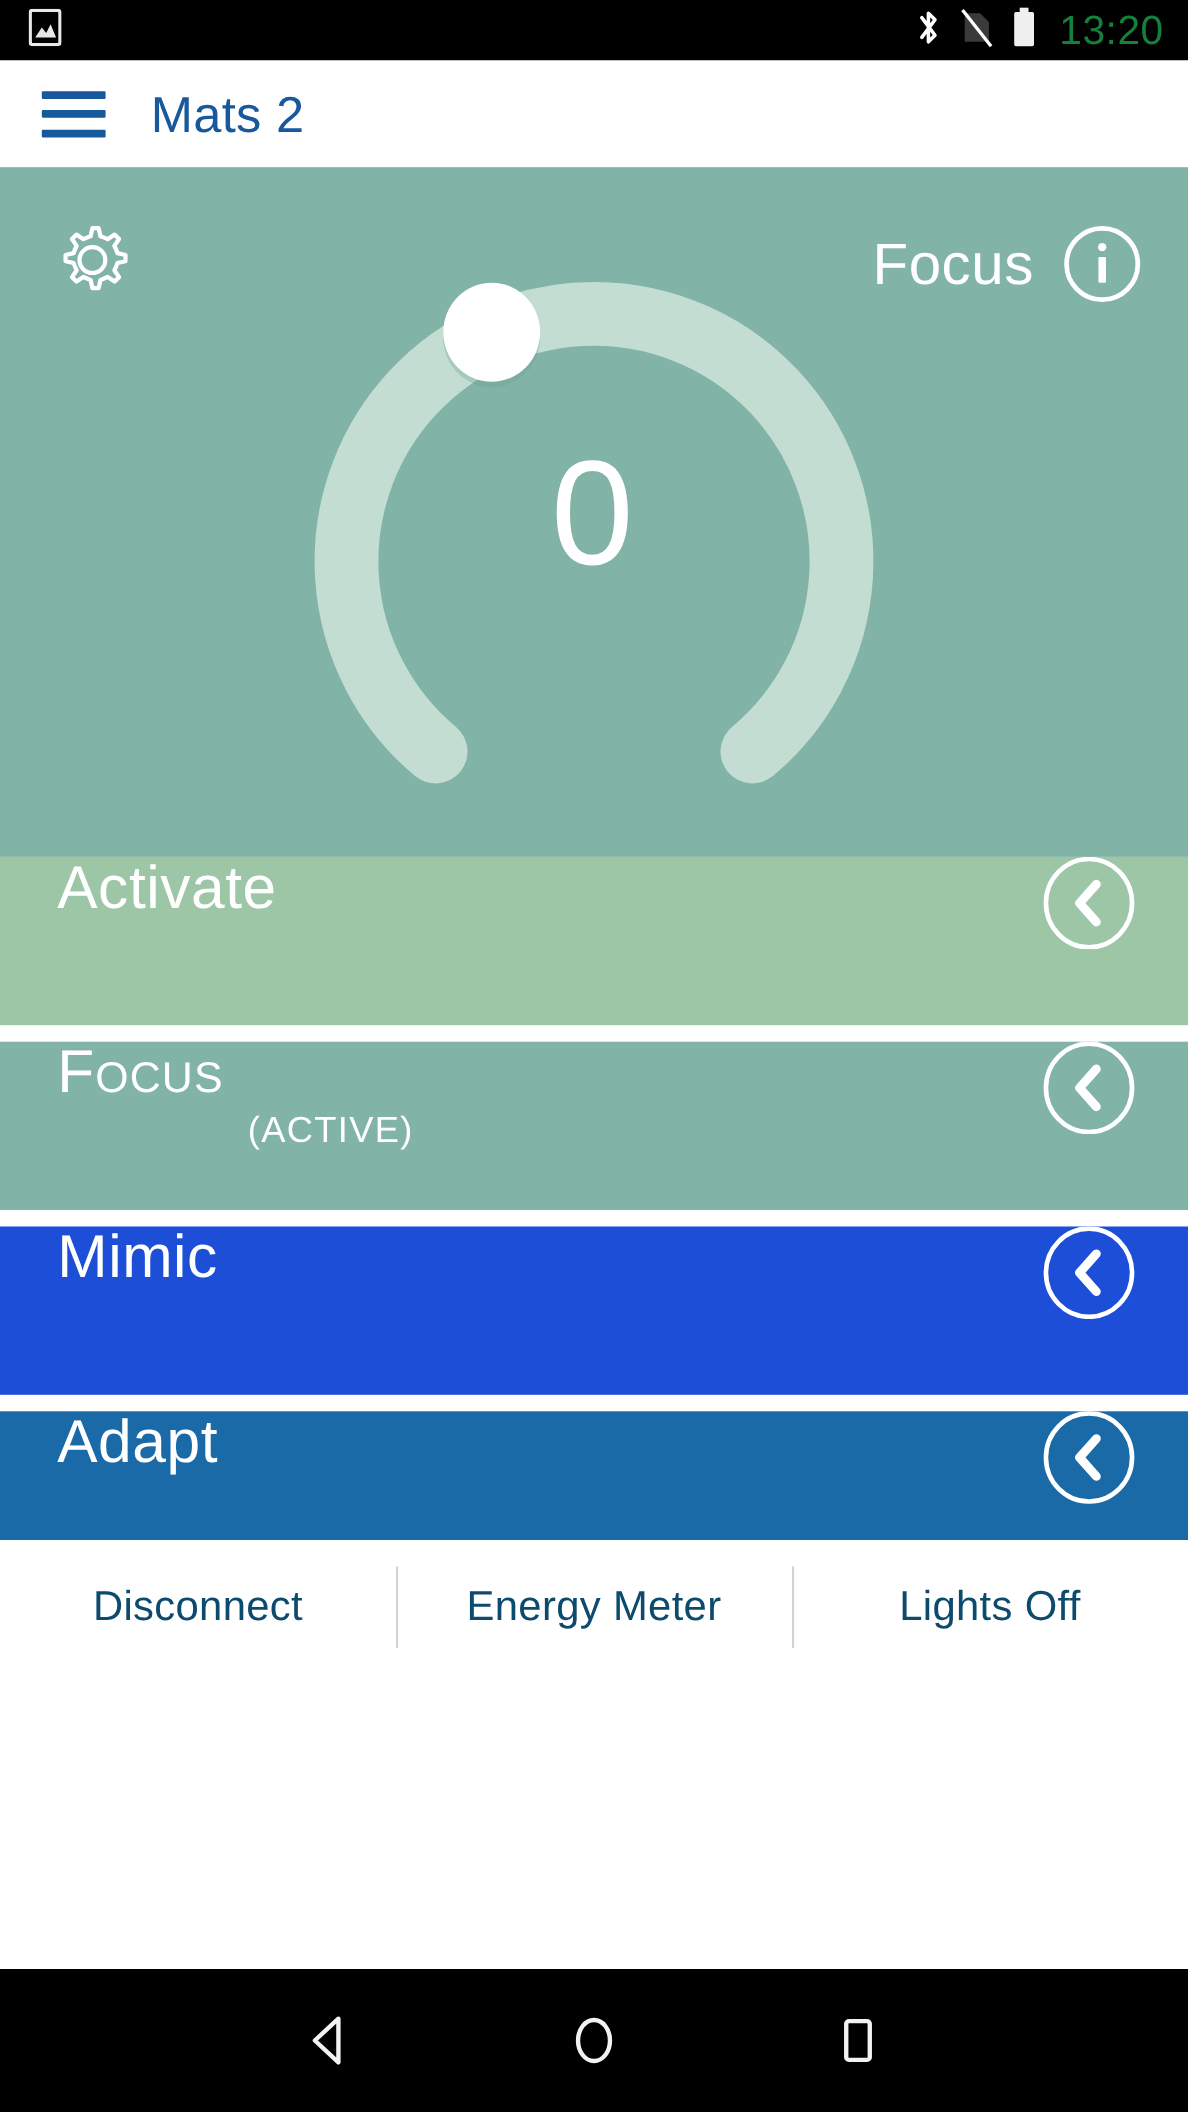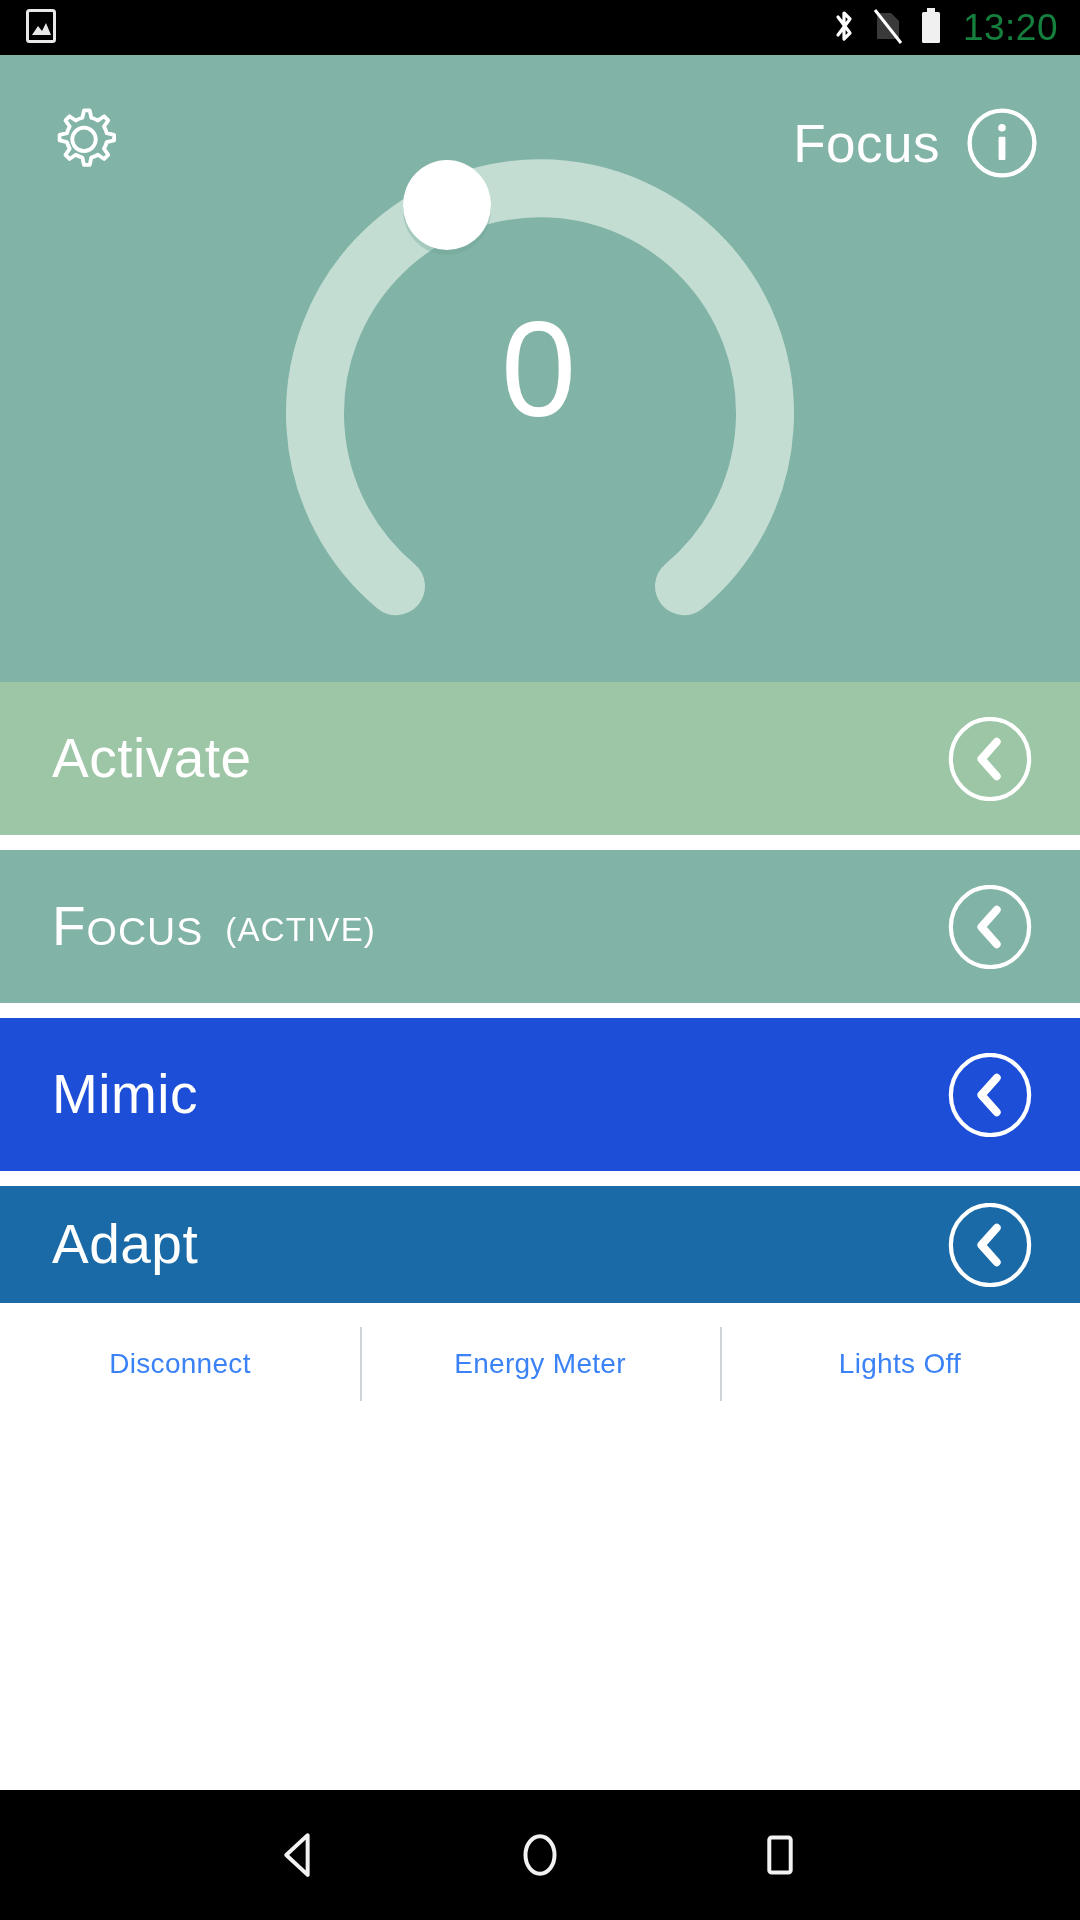--- a/index.html
+++ b/index.html
@@ -81,21 +81,21 @@
     font-weight:300; letter-spacing:1px;
     transform:translate(-1px, 1px);
     font-family:"Liberation Sans", sans-serif;
   }
 
   
   .rows { flex-shrink:0; }
   .row {
     position:relative;
     height:153px;
-    display:flex; align-items:center;
+    display:flex; align-items:flex-start;
     padding-left:52px; padding-right:48px;
     margin-bottom:15px; cursor:pointer;
   }
   .row-label {
     color:#ffffff; font-size:55px; line-height:1;
     letter-spacing:0.5px; white-space:nowrap;
   }
   .row-label.smallcaps { font-variant:small-caps; letter-spacing:1px; }
   .row-state {
     color:#ffffff; font-size:33px; line-height:1;
@@ -108,21 +108,21 @@
     cursor:pointer;
   }
 
   
   .actionbar {
     height:122px; background:#ffffff;
     display:flex; align-items:stretch; flex-shrink:0;
   }
   .action {
     flex:1; display:flex; align-items:center; justify-content:center;
-    color:#3b82f6; font-size:28px; letter-spacing:0.3px;
+    color:#0c4a6e; font-size:38px; letter-spacing:0.3px;
     position:relative; cursor:pointer;
   }
   .action + .action::before {
     content:""; position:absolute; left:0; top:24px; bottom:24px;
     width:2px; background:#cfd4d8;
   }
 
   
   .navbar {
     height:130px; background:#000000;
@@ -164,20 +164,28 @@
       <span>
         <svg width="24" height="38" viewBox="0 0 24 38">
           <rect x="8" y="1" width="8" height="4" fill="#f0f0f0"></rect>
           <rect x="3" y="5" width="18" height="31" rx="1.5" fill="#f0f0f0"></rect>
         </svg>
       </span>
       <span class="sb-clock">13:20</span>
     </div>
   </div>
 
+  <div class="appbar">
+    <div class="hamburger">
+      <span></span>
+        <span></span>
+        <span></span>
+    </div>
+    <div class="app-title">Mats 2</div>
+  </div>
 
   <div class="hero">
 
     <div class="gear-btn">
       <svg width="88" height="88" viewBox="0 0 48 48">
         <path d="M24 4.4 l3.1 0 0.9 4.0 a16 16 0 0 1 3.6 1.5 l3.4 -2.3 2.2 2.2 -2.3 3.4 a16 16 0 0 1 1.5 3.6 l4.0 0.9 0 3.1 -4.0 0.9 a16 16 0 0 1 -1.5 3.6 l2.3 3.4 -2.2 2.2 -3.4 -2.3 a16 16 0 0 1 -3.6 1.5 l-0.9 4.0 -3.1 0 -0.9 -4.0 a16 16 0 0 1 -3.6 -1.5 l-3.4 2.3 -2.2 -2.2 2.3 -3.4 a16 16 0 0 1 -1.5 -3.6 l-4.0 -0.9 0 -3.1 4.0 -0.9 a16 16 0 0 1 1.5 -3.6 l-2.3 -3.4 2.2 -2.2 3.4 2.3 a16 16 0 0 1 3.6 -1.5 z" transform="translate(0,4)" fill="none" stroke="#ffffff" stroke-width="2.1" stroke-linejoin="round"></path>
         <circle cx="24" cy="24.2" r="6.4" fill="none" stroke="#ffffff" stroke-width="2.1"></circle>
       </svg>
     </div>
 

